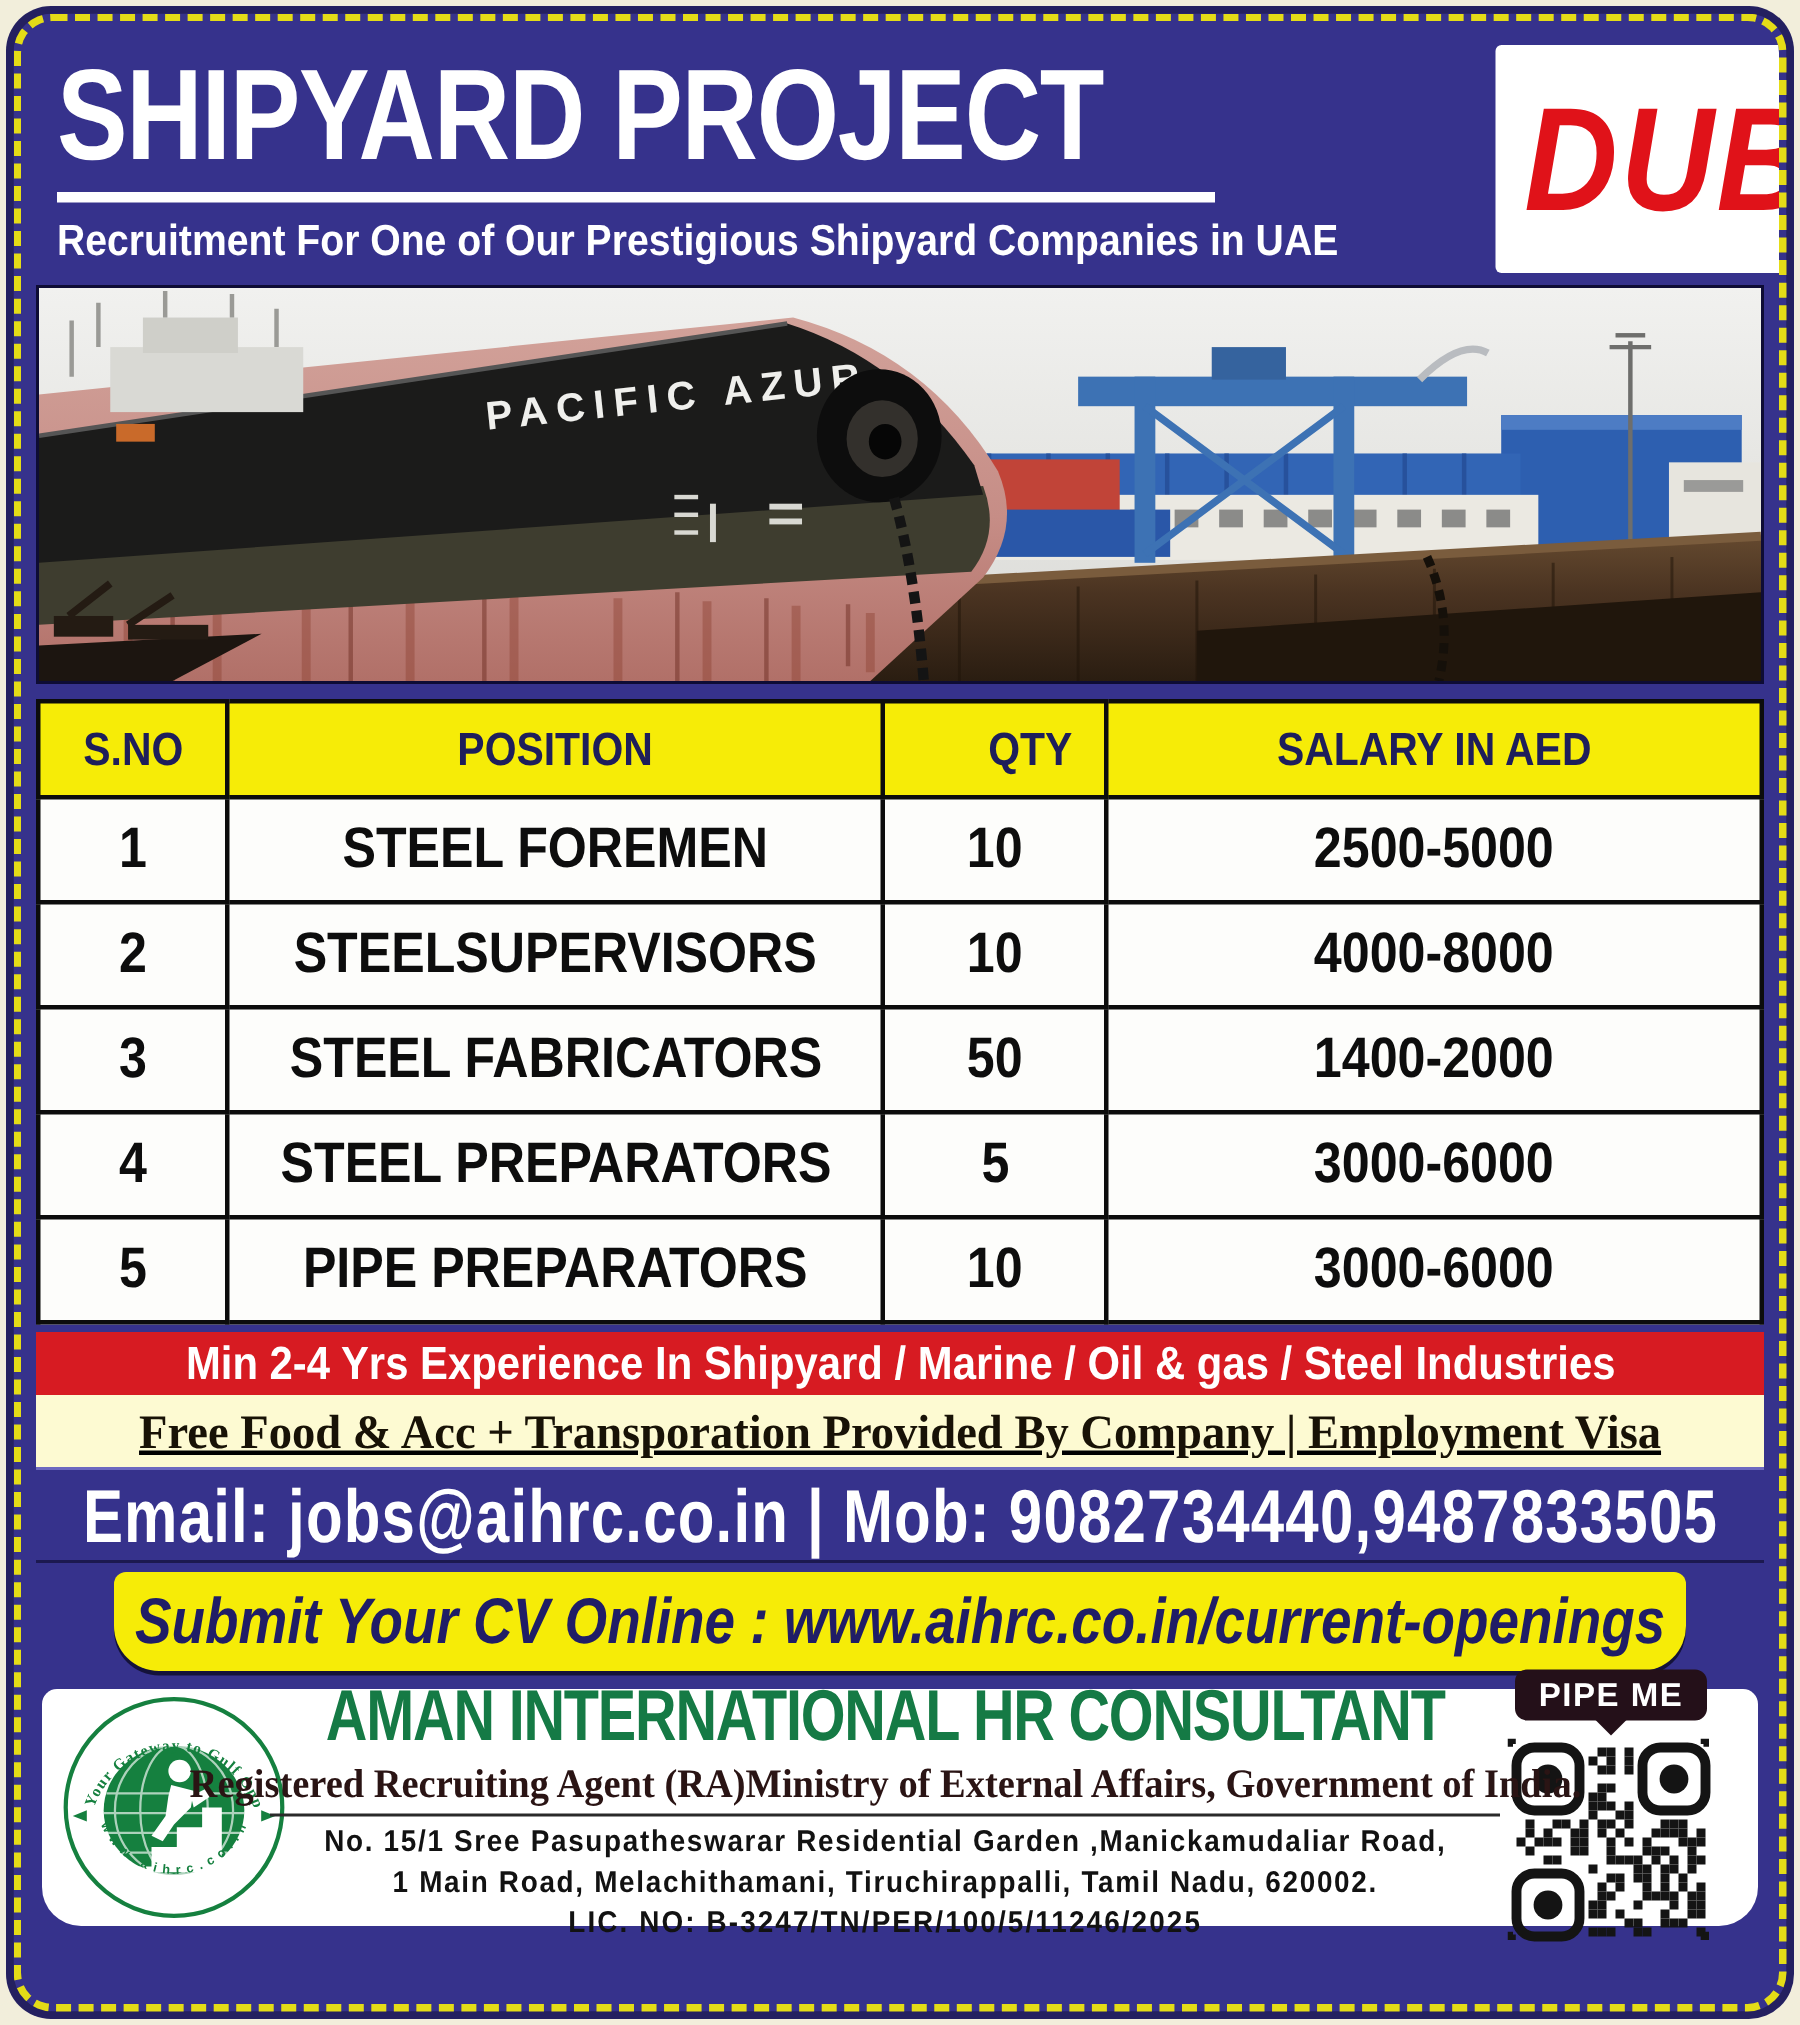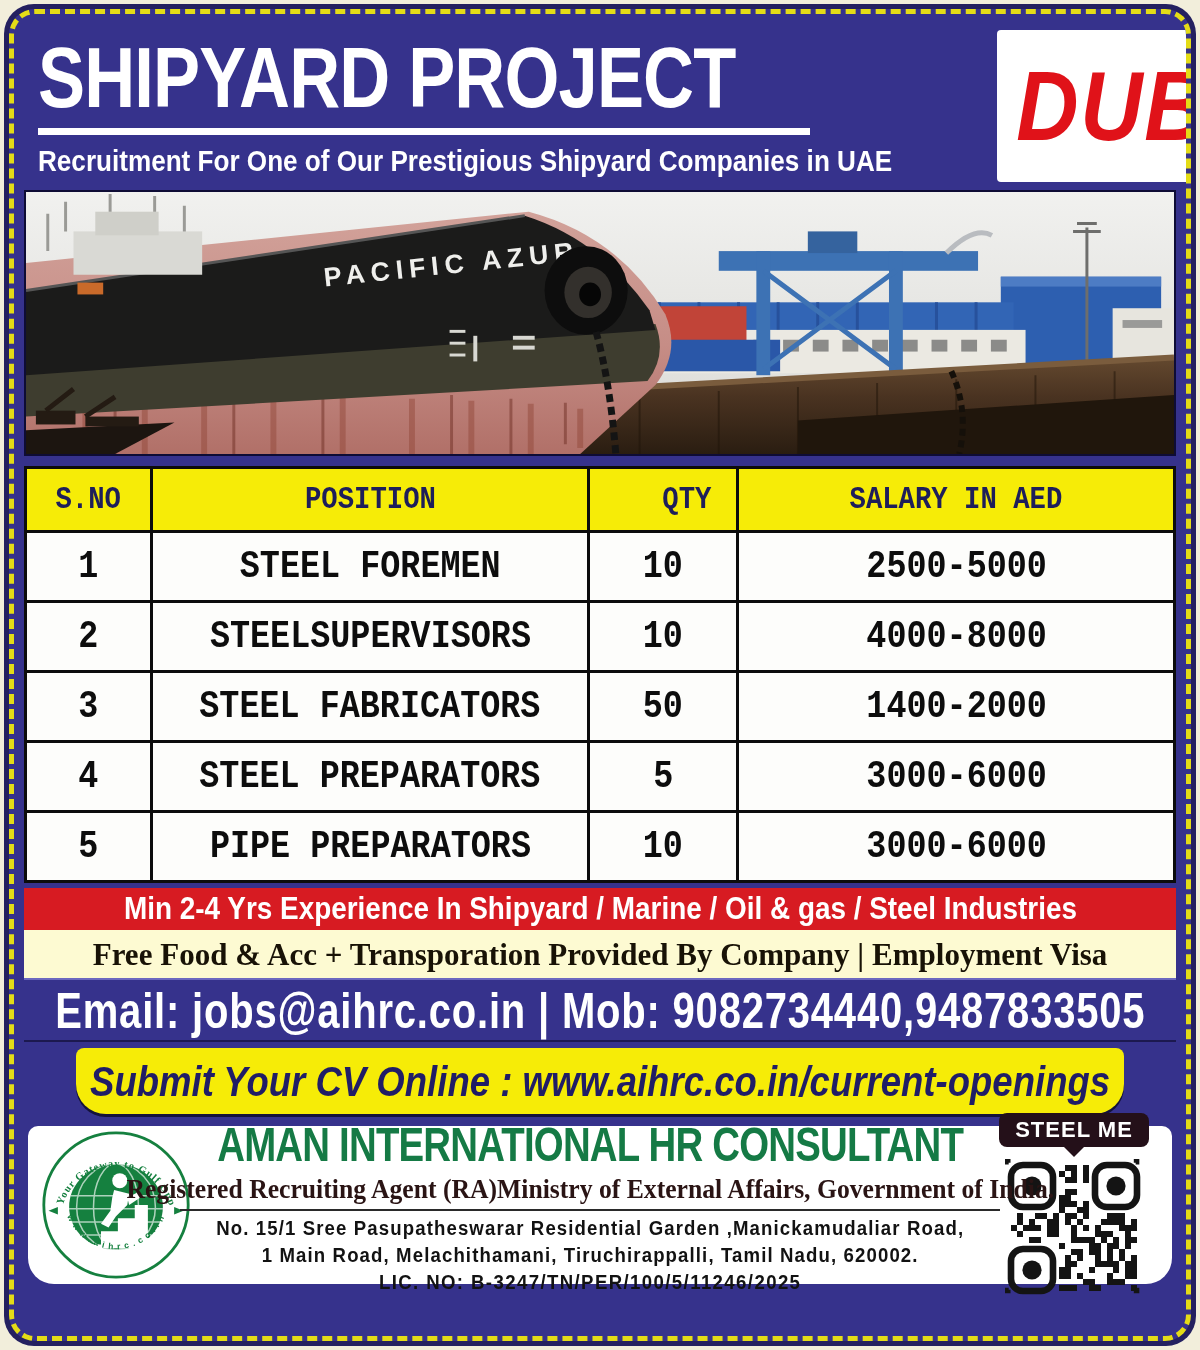--- a/index.html
+++ b/index.html
@@ -23,31 +23,31 @@
 
   
   .band{margin-top:10px;height:56px;background:var(--yellow);display:flex;align-items:center;justify-content:center;border-top:2px solid #14123a;border-bottom:2px solid #14123a;}
   .band span{color:#141414;font-style:italic;font-weight:800;font-size:41px;white-space:nowrap;transform:scaleX(.84);letter-spacing:0px;}
 
   
   .photo{margin-top:8px;height:266px;border:2px solid #0e0c35;background:#cfcfcb;overflow:hidden;}
   .photo svg{display:block;width:100%;height:100%;}
 
   
-  table{width:100%;border-collapse:collapse;margin-top:10px;background:#fff;border:3px solid #0c0c0c;font-family:Liberation Mono, monospace;}
+  table{width:100%;border-collapse:collapse;margin-top:10px;background:#fff;border:3px solid #0c0c0c;}
   th{background:var(--yellow);color:#1e1e5a;font-size:31px;font-weight:800;height:64px;border:3px solid #0c0c0c;}
   td{height:70px;border:3px solid #0c0c0c;text-align:center;background:#fdfdfb;}
   td span, th span{display:inline-block;transform:scaleX(.88);white-space:nowrap;}
   td span{font-size:38px;font-weight:800;color:#0d0d0d;}
   .c-sno{width:11%;} .c-pos{width:38%;} .c-qty{width:13%;padding-left:48px;} .c-sal{width:38%;text-align:center;}
 
   
   .expbar{margin-top:5px;height:42px;background:var(--red);display:flex;align-items:center;justify-content:center;}
   .expbar span{color:#fff;font-weight:800;font-size:31px;white-space:nowrap;transform:scaleX(.9);}
-  .benefits{height:48px;background:var(--pale);display:flex;align-items:center;justify-content:center;}
+  .benefits{height:48px;background:var(--pale);display:flex;align-items:center;justify-content:center;text-decoration:underline;}
   .benefits span{font-family:"Liberation Serif",serif;font-weight:700;font-size:32px;color:#181206;white-space:nowrap;transform:scaleX(.97);}
   .contact{height:64px;background:var(--navy);border-top:2px solid #6c68c0;border-bottom:2px solid #1c1950;display:flex;align-items:flex-end;justify-content:center;}
   .contact span{color:#fff;font-weight:800;font-size:50px;white-space:nowrap;transform:scaleX(.80);letter-spacing:1px;}
   .cvwrap{padding:6px 52px 0;text-align:right;}
   .cvbanner{height:66px;background:var(--yellow);border-radius:8px 8px 30px 30px;display:flex;align-items:center;justify-content:center;box-shadow:0 3px 0 #14123a;}
   .cvbanner span{color:#201d66;font-style:italic;font-weight:800;font-size:43px;white-space:nowrap;transform:scaleX(.85);}
 
   
   .footer{margin:12px 4px 0;background:#fff;border-radius:10px 10px 26px 26px;height:158px;display:flex;align-items:center;gap:10px;padding:6px 12px;}
   .logo{width:152px;height:150px;flex:0 0 auto;}
@@ -290,21 +290,21 @@
         <div class="fcenter">
           <div class="company">AMAN INTERNATIONAL HR CONSULTANT</div>
           <div class="regline">Registered Recruiting Agent (RA)Ministry of External Affairs, Government of India.</div>
           <div class="divider"></div>
           <div class="addr">No. 15/1 Sree Pasupatheswarar Residential Garden ,Manickamudaliar Road,</div>
           <div class="addr">1 Main Road, Melachithamani, Tiruchirappalli, Tamil Nadu, 620002.</div>
           <div class="lic">LIC. NO: B-3247/TN/PER/100/5/11246/2025</div>
         </div>
 
         <div class="fright">
-          <div class="scanme">STEEL ME</div>
+          <div class="scanme">PIPE ME</div>
           <svg class="qr" viewBox="0 0 150 150">
               <rect x="65.21739130434783" y="6.521739130434782" width="6.521739130434782" height="6.521739130434782" fill="#141414"></rect>
               <rect x="71.73913043478261" y="6.521739130434782" width="6.521739130434782" height="6.521739130434782" fill="#141414"></rect>
               <rect x="84.78260869565217" y="6.521739130434782" width="6.521739130434782" height="6.521739130434782" fill="#141414"></rect>
               <rect x="58.69565217391304" y="13.043478260869565" width="6.521739130434782" height="6.521739130434782" fill="#141414"></rect>
               <rect x="71.73913043478261" y="13.043478260869565" width="6.521739130434782" height="6.521739130434782" fill="#141414"></rect>
               <rect x="84.78260869565217" y="13.043478260869565" width="6.521739130434782" height="6.521739130434782" fill="#141414"></rect>
               <rect x="65.21739130434783" y="19.565217391304348" width="6.521739130434782" height="6.521739130434782" fill="#141414"></rect>
               <rect x="71.73913043478261" y="19.565217391304348" width="6.521739130434782" height="6.521739130434782" fill="#141414"></rect>
               <rect x="84.78260869565217" y="19.565217391304348" width="6.521739130434782" height="6.521739130434782" fill="#141414"></rect>

